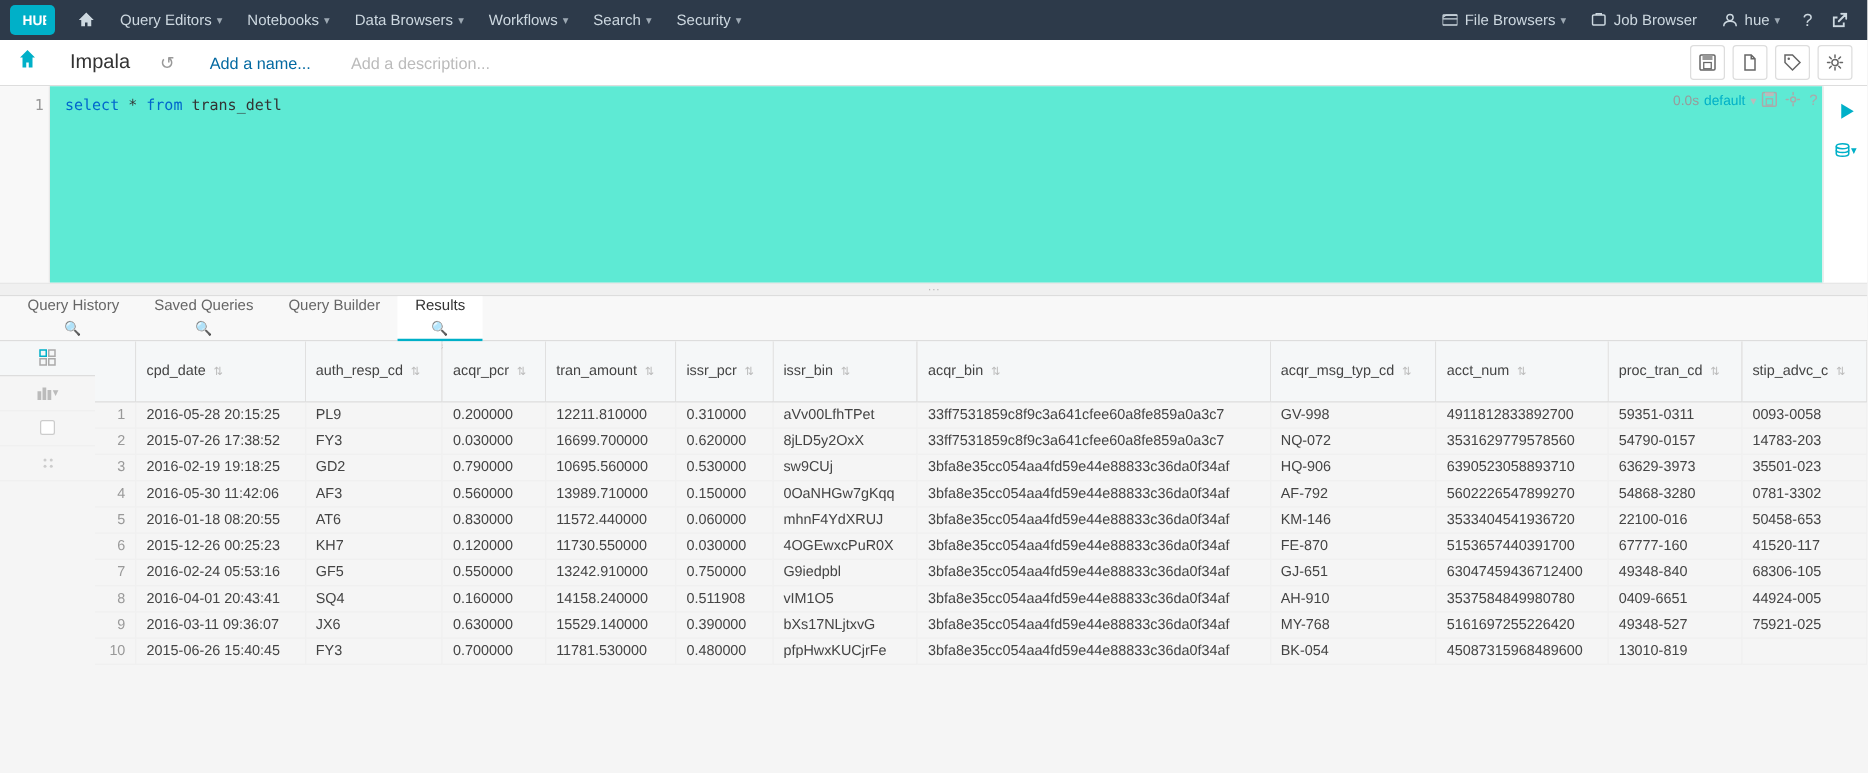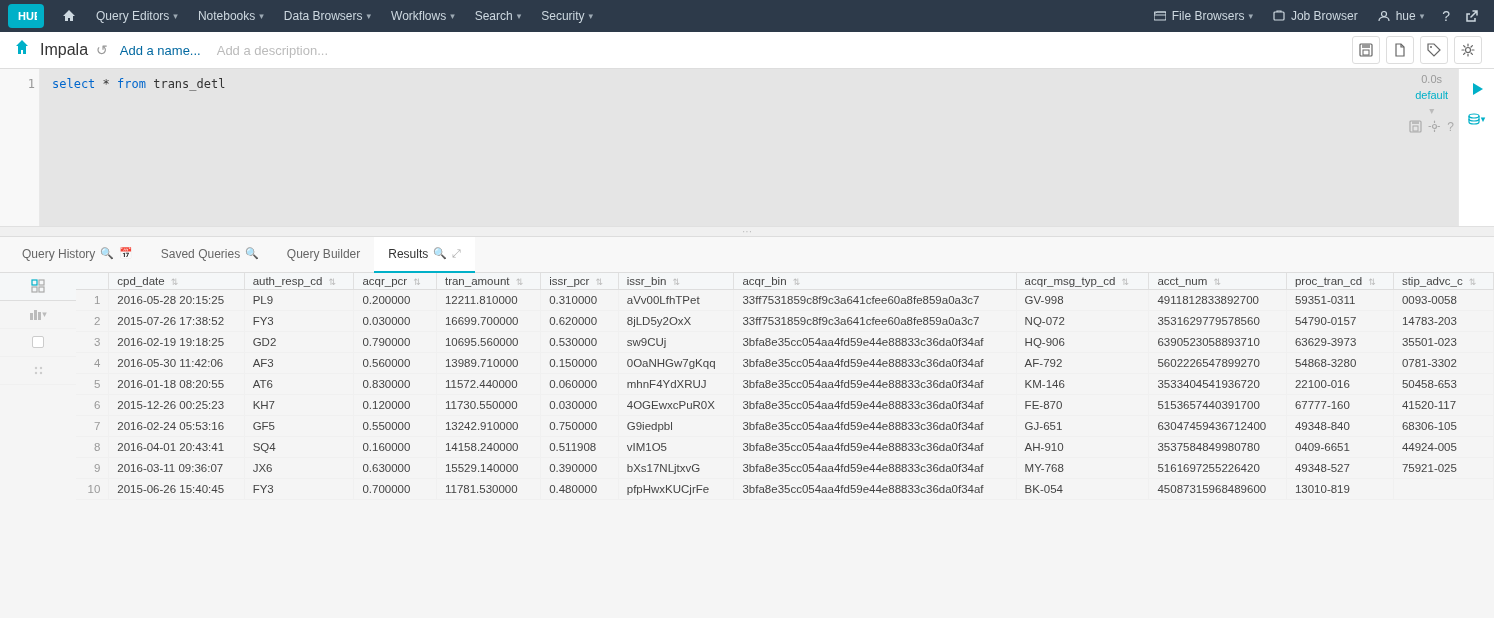--- a/index.html
+++ b/index.html
@@ -59,21 +59,21 @@
     }
 
     
     #toolbar {
       background: #fff;
       border-bottom: 1px solid #ddd;
       height: 40px;
       display: flex;
       align-items: center;
       padding: 0 12px;
-      gap: 8px;
+      gap: 24px;
     }
     .toolbar-icon { color: #00b0c8; font-size: 18px; }
     .toolbar-title { font-size: 16px; font-weight: 500; color: #333; }
     .toolbar-undo { color: #999; font-size: 14px; cursor: pointer; }
     .toolbar-placeholder { color: #bbb; font-size: 13px; cursor: pointer; }
     .toolbar-right { margin-left: auto; display: flex; gap: 6px; align-items: center; }
     .toolbar-btn {
       width: 28px; height: 28px;
       border: 1px solid #ddd;
       background: #fff;
@@ -102,21 +102,21 @@
       min-width: 40px;
       text-align: right;
       user-select: none;
     }
     #editor-content {
       flex: 1;
       padding: 8px 12px;
       font-family: monospace;
       font-size: 12px;
       color: #333;
-      background: #e5e5e5;
+      background: #5eead4;
       overflow: auto;
     }
     #editor-sidebar {
       width: 36px;
       display: flex;
       flex-direction: column;
       align-items: center;
       padding-top: 10px;
       gap: 8px;
       background: #fff;
@@ -130,21 +130,20 @@
     }
     #query-info-bar {
       position: absolute;
       right: 40px;
       top: 4px;
       color: #999;
       font-size: 11px;
       display: flex;
       align-items: center;
       gap: 4px;
-      flex-direction: column;
     }
     .query-info-icons { display: flex; gap: 6px; }
     .qi-icon { color: #aaa; cursor: pointer; font-size: 13px; }
 
     
     #collapse-handle {
       height: 10px;
       background: #f0f0f0;
       display: flex;
       align-items: center;
@@ -168,20 +167,21 @@
       display: flex;
       align-items: center;
       gap: 5px;
       padding: 0 14px;
       height: 36px;
       cursor: pointer;
       color: #666;
       font-size: 12px;
       border-bottom: 2px solid transparent;
       white-space: nowrap;
+      flex-direction: column;
     }
     .tab-item.active {
       color: #333;
       background: #fff;
       border-bottom: 2px solid #00b0c8;
       font-weight: 500;
     }
     .tab-icon { color: #aaa; font-size: 11px; }
     #results-table-container {
       overflow: auto;
@@ -190,21 +190,21 @@
     table.results-table {
       border-collapse: collapse;
       font-size: 11.5px;
       width: 100%;
       white-space: nowrap;
     }
     table.results-table thead th {
       background: #f5f7f8;
       border-bottom: 1px solid #ddd;
       border-right: 1px solid #e0e0e0;
-      padding: 2px 8px;
+      padding: 18px 8px;
       text-align: left;
       font-weight: 500;
       color: #444;
       position: sticky;
       top: 0;
       z-index: 1;
     }
     table.results-table thead th .sort-icon {
       color: #bbb;
       font-size: 9px;

